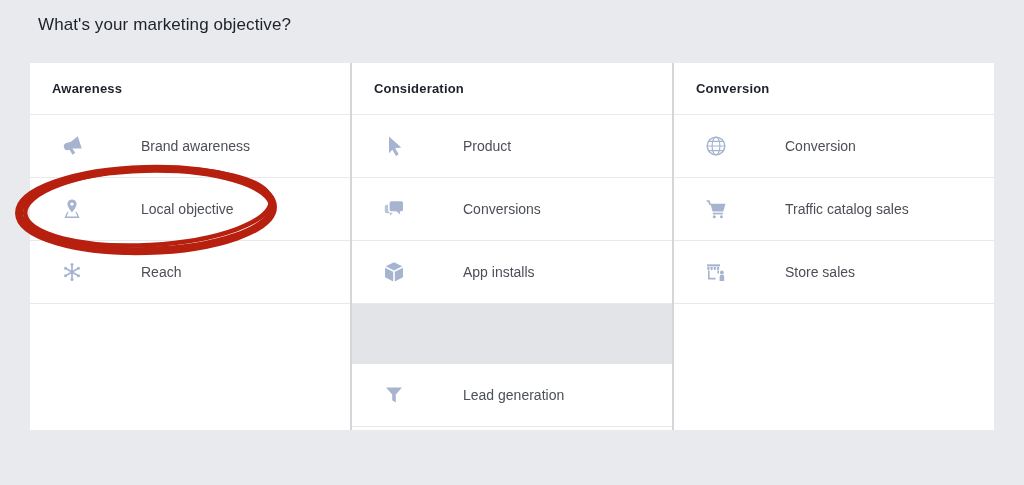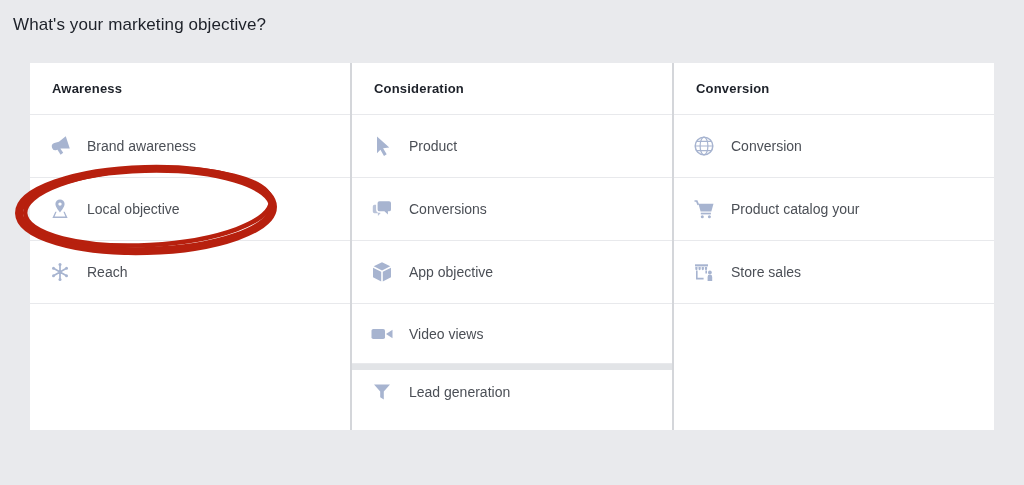--- a/index.html
+++ b/index.html
@@ -1,23 +1,23 @@
 <!DOCTYPE html>
 <html><head>
 <meta charset="utf-8">
 <style>
   html,body{margin:0;padding:0;}
   body{font-family:"Liberation Sans",sans-serif;background:#e9eaed;}
   .stage{position:relative;width:1024px;height:485px;background:#e9eaed;overflow:hidden;}
-  .page-title{position:absolute;left:13px;top:13px;font-size:17px;line-height:24px;color:#1d2129;font-weight:400;letter-spacing:.1px;}
+  .page-title{position:absolute;left:38px;top:13px;font-size:17px;line-height:24px;color:#1d2129;font-weight:400;letter-spacing:.1px;}
   .table{position:absolute;left:30px;top:63px;width:964px;height:367px;display:flex;gap:2px;background:#d4d6da;}
   .col{flex:1;display:flex;flex-direction:column;min-width:0;}
   .cell{background:#fff;box-sizing:border-box;border-bottom:1px solid #e8e9ec;}
   .cell-header{height:52px;display:flex;align-items:center;padding:0 22px;font-size:13px;font-weight:bold;color:#1d2129;letter-spacing:.2px;}
-  .cell-item{height:63px;display:flex;align-items:center;padding:0 18px;cursor:pointer;}
+  .cell-item{height:63px;display:flex;align-items:center;padding:0 30px;cursor:pointer;gap:42px;}
   .cell-item .icon{width:24px;height:24px;margin-right:15px;display:flex;align-items:center;justify-content:center;flex:0 0 24px;}
   .cell-item .label{font-size:14px;color:#4b4f56;white-space:nowrap;}
   .gap{height:6px;background:#e2e4e7;}
   .filler{flex:1;border-bottom:none;}
   
   .col:nth-child(2) > div:nth-child(5){height:60px;}
   .col:nth-child(2) > div:nth-child(7){height:44px;border-bottom:none;}
   .annotation{position:absolute;left:6px;top:160px;width:276px;height:98px;pointer-events:none;z-index:5;}
 </style>
 </head>
@@ -88,30 +88,21 @@
           <span class="label">Conversions</span>
         </div>
         <div class="cell cell-item">
           <span class="icon">
             <svg viewBox="0 0 24 24" width="24" height="24" fill="#a7b4d0" style="color:#a7b4d0">
               <path d="M12 2.2l8.3 4.1L12 10.4 3.7 6.3z"></path>
               <path d="M3 7.7l8.2 4v9.7L3 17.3z"></path>
               <path d="M21 7.7l-8.2 4v9.7l8.2-4.1z"></path>
             </svg>
           </span>
-          <span class="label">App objective</span>
-        </div>
-        <div class="cell cell-item">
-          <span class="icon">
-            <svg viewBox="0 0 24 24" width="24" height="24" fill="#a7b4d0" style="color:#a7b4d0">
-              <rect x="1.5" y="7" width="13.5" height="10" rx="1.8"></rect>
-              <path d="M22.5 7.8v8.4L16 12z"></path>
-            </svg>
-          </span>
-          <span class="label">Video views</span>
+          <span class="label">App installs</span>
         </div>
         <div class="gap"></div>
         <div class="cell cell-item">
           <span class="icon">
             <svg viewBox="0 0 24 24" width="24" height="24" fill="#a7b4d0" style="color:#a7b4d0">
               <path d="M4 4.5h16l-6.2 7v8l-3.6-2.3v-5.7z"></path>
             </svg>
           </span>
           <span class="label">Lead generation</span>
         </div>
@@ -134,21 +125,21 @@
         <div class="cell cell-item">
           <span class="icon">
             <svg viewBox="0 0 24 24" width="24" height="24" fill="#a7b4d0" style="color:#a7b4d0">
               <path d="M2.5 3.2h2.9l1.7 4.4-1.6.7-1.4-3.5H2.5z"></path>
               <path d="M6.4 6.8h15.1l-2.2 7.7H8.6z"></path>
               <path d="M8.8 15.7h10.1v1.7H8.8z"></path>
               <circle cx="10.3" cy="19.8" r="1.5"></circle>
               <circle cx="17.4" cy="19.8" r="1.5"></circle>
             </svg>
           </span>
-          <span class="label">Product catalog your</span>
+          <span class="label">Traffic catalog sales</span>
         </div>
         <div class="cell cell-item">
           <span class="icon">
             <svg viewBox="0 0 24 24" width="24" height="24" fill="#a7b4d0" style="color:#a7b4d0">
               <path d="M3 4.3h13v2.1H3z"></path>
               <path d="M3.3 7h2.2v2.1a1.1 1.1 0 0 1-2.2 0zM6.5 7h2.2v2.1a1.1 1.1 0 0 1-2.2 0zM9.7 7h2.2v2.1a1.1 1.1 0 0 1-2.2 0zM12.9 7h2.2v2.1a1.1 1.1 0 0 1-2.2 0z"></path>
               <g fill="none" stroke="currentColor" stroke-width="1.6">
                 <path d="M4.8 10.4v8.2h6.8M14.2 10.4v3.2"></path>
               </g>
               <circle cx="17.9" cy="12.4" r="1.9"></circle>

